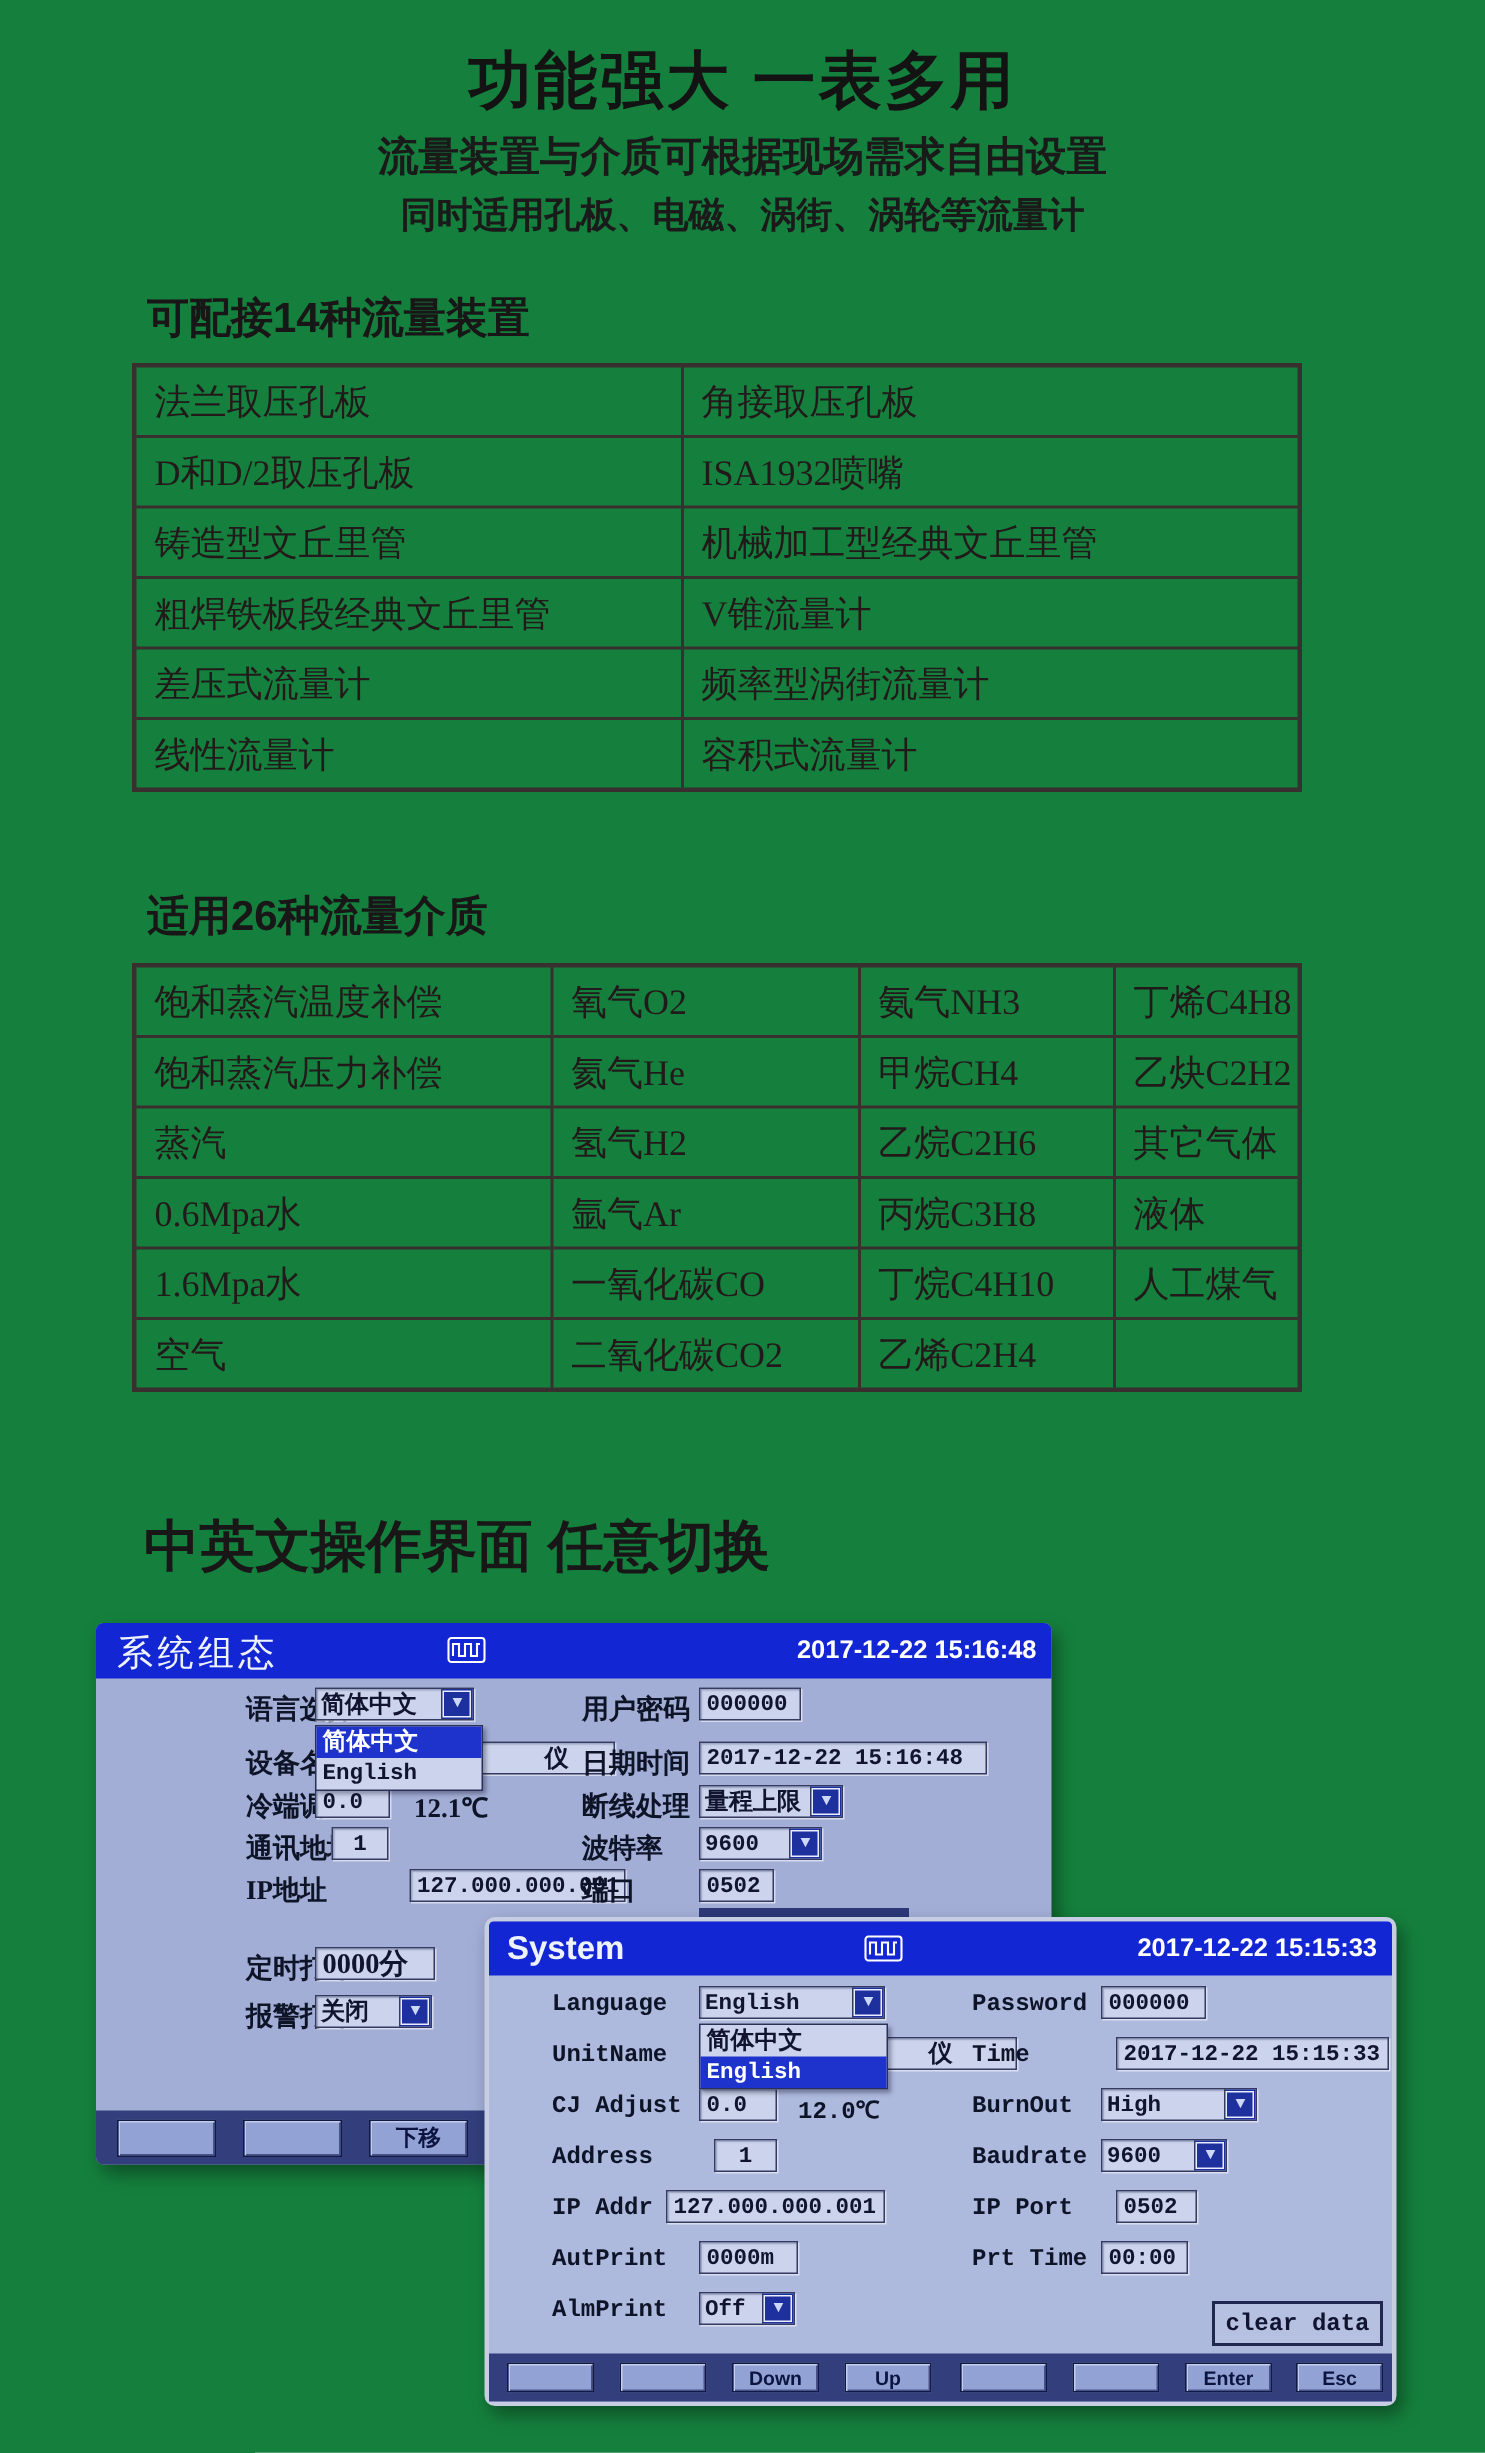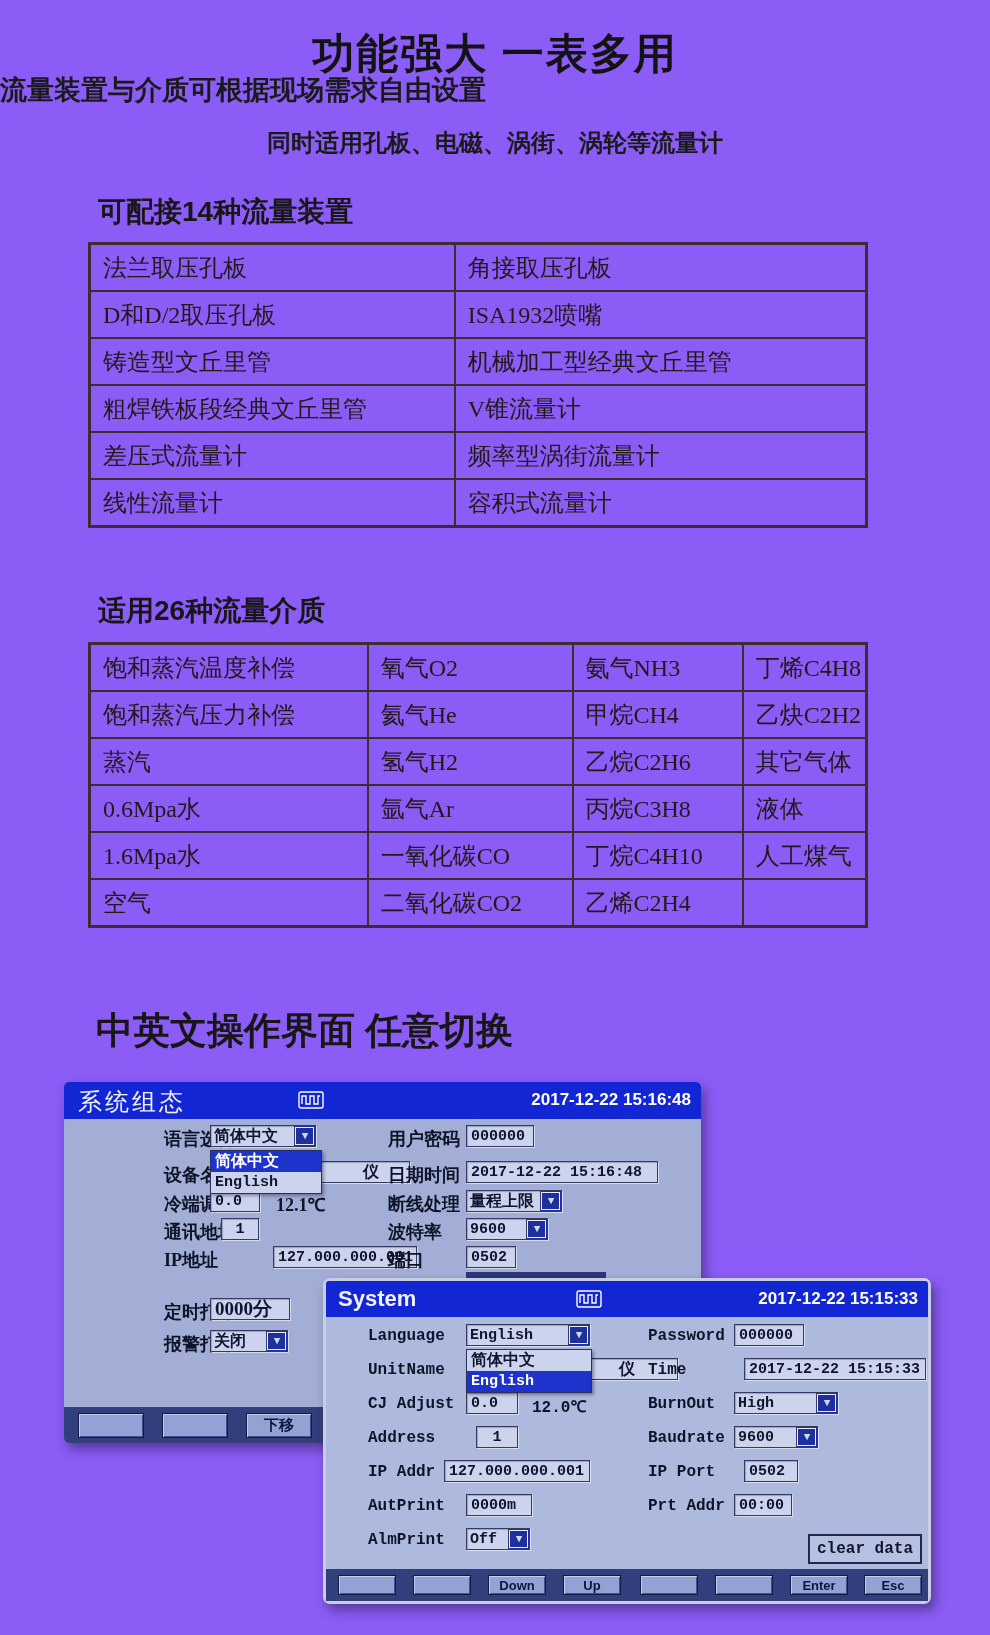--- a/index.html
+++ b/index.html
@@ -1,22 +1,22 @@
 <!DOCTYPE html>
 <html><head>
 <meta charset="utf-8">
 <style>
   html,body{margin:0;padding:0;}
   body{width:990px;height:1635px;background:#d2d3d4;font-family:"Liberation Sans",sans-serif;}
-  #canvas{position:relative;width:990px;height:1635px;overflow:hidden;background:#8b5cf6;}
+  #canvas{position:relative;width:990px;height:1635px;overflow:hidden;background:#15803d;}
 
   
   .main-title{position:absolute;left:0;width:100%;top:26px;text-align:center;
     font:900 42px "Liberation Sans",sans-serif;color:#131313;letter-spacing:2px;}
-  .sub1{position:absolute;left:0;width:100%;top:72px;text-align:left;
+  .sub1{position:absolute;left:0;width:100%;top:86px;text-align:center;
     font:700 27px "Liberation Sans",sans-serif;color:#1a1a1a;}
   .sub2{position:absolute;left:0;width:100%;top:127px;text-align:center;
     font:700 24px "Liberation Sans",sans-serif;color:#1a1a1a;}
   .sec-h{position:absolute;font:700 28px "Liberation Sans",sans-serif;color:#181616;white-space:nowrap;}
   #sec1{left:98px;top:193px;}
   #sec2{left:98px;top:592px;}
   #sec3{left:96px;top:1006px;font:700 37px "Liberation Sans",sans-serif;}
 
   
   .cfg-table{position:absolute;border-collapse:collapse;border:3px solid #3a2f2f;}
@@ -298,21 +298,21 @@
 
     <span class="lbl-en" style="left:322px;top:148px">Baudrate</span>
     <div class="combo" style="left:408px;top:145px;width:84px">
       <span class="combo-val">9600</span>
       <span class="dd-arrow">▼</span>
     </div>
 
     <span class="lbl-en" style="left:322px;top:182px">IP Port</span>
     <div class="field" style="left:418px;top:179px;width:54px">0502</div>
 
-    <span class="lbl-en" style="left:322px;top:216px">Prt Addr</span>
+    <span class="lbl-en" style="left:322px;top:216px">Prt Time</span>
     <div class="field" style="left:408px;top:213px;width:58px">00:00</div>
 
     <div class="clear-btn" style="left:482px;top:253px;width:110px;height:26px">clear data</div>
 
     <div class="btnbar">
       <div class="softbtn en" style="left:12px;top:6px;width:58px;height:20px"></div>
       <div class="softbtn en" style="left:87px;top:6px;width:58px;height:20px"></div>
       <div class="softbtn en" style="left:162px;top:6px;width:58px;height:20px">Down</div>
       <div class="softbtn en" style="left:237px;top:6px;width:58px;height:20px">Up</div>
       <div class="softbtn en" style="left:314px;top:6px;width:58px;height:20px"></div>

